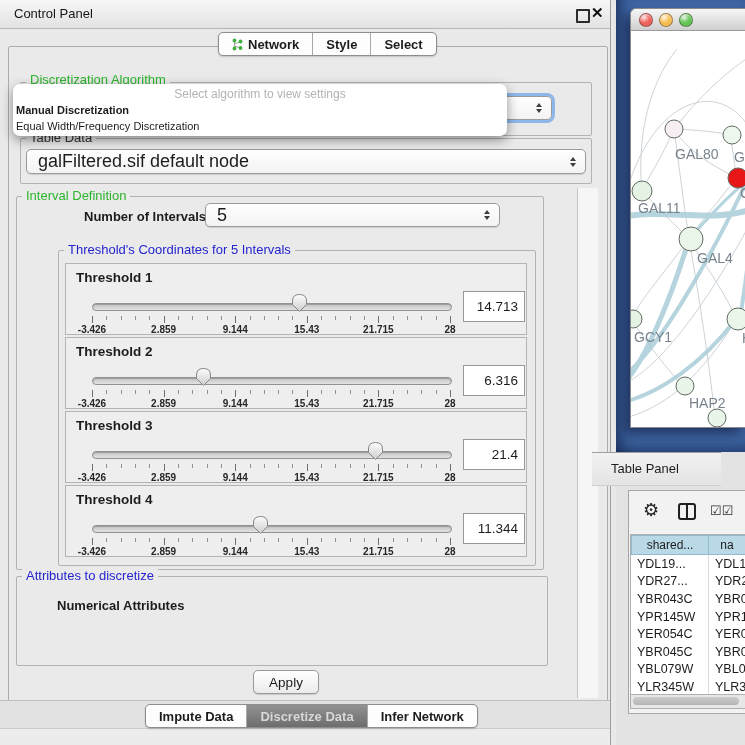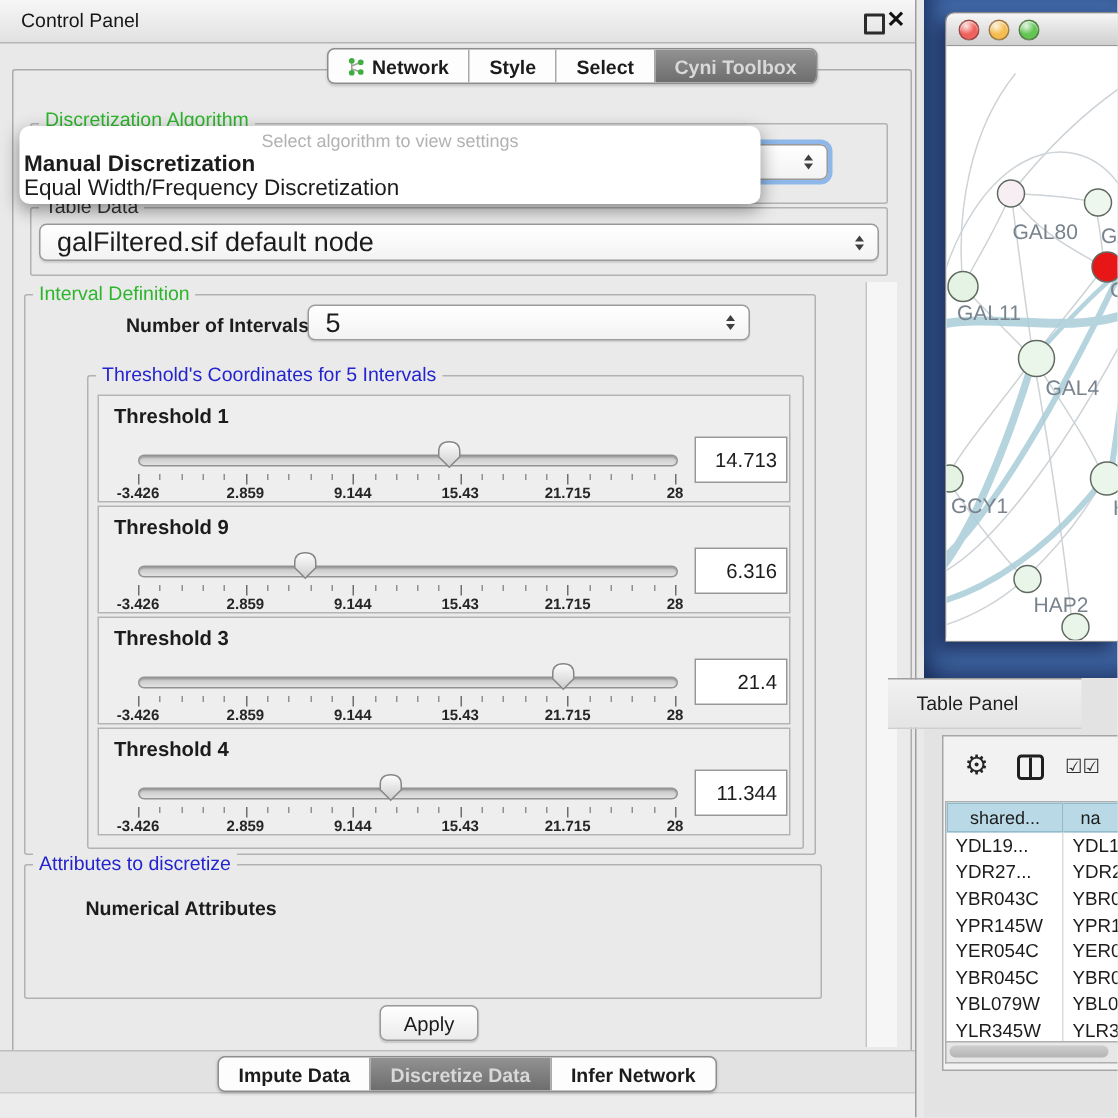--- a/index.html
+++ b/index.html
@@ -62,21 +62,21 @@
   .vtrack{left:577px;top:188px;width:20px;height:510px;background:#f6f6f6;border-left:1px solid #c3c3c3}
 
   
   .strip1{left:0;top:700px;width:610px;height:28px;background:#e2e2e2;border-top:1px solid #bdbdbd}
   .strip2{left:0;top:728px;width:610px;height:17px;background:#ececec;border-top:1px solid #cccccc}
 
   
   #algo-popup{left:13px;top:84px;width:494px;height:52px;background:#fff;border-radius:7px;z-index:50;
               box-shadow:0 4px 12px rgba(0,0,0,.42);padding-top:3px;box-sizing:border-box}
   .popup-ph{font-size:12px;color:#b2b2b2;text-align:center;line-height:15px}
-  .popup-item{font-size:15px;line-height:16px;padding-left:3px;white-space:nowrap}
+  .popup-item{font-size:11px;line-height:16px;padding-left:3px;white-space:nowrap}
   .popup-item.b{font-weight:bold}
 
   
   .desktop{left:616px;top:0;width:129px;height:452px;background:#4169a8;
            box-shadow:inset 14px 0 16px -10px rgba(5,15,50,.6), inset 0 -14px 16px -10px rgba(5,15,50,.5)}
   #net-window{left:630px;top:8px;width:115px;height:418px;background:#fff;border:1px solid #8a8a8a;border-right:none;
               border-radius:6px 0 0 0;box-shadow:-5px 6px 12px rgba(0,0,30,.5)}
   .net-titlebar{left:0;top:0;width:115px;height:21px;background:linear-gradient(#f6f6f6,#cfcfcf);
                 border-bottom:1px solid #9a9a9a;border-radius:6px 0 0 0}
   .light{position:absolute;top:4px;width:12px;height:12px;border-radius:50%;border:1px solid rgba(60,40,40,.45);
@@ -142,23 +142,20 @@
             <circle cx="8.5" cy="10" r="1.9" fill="#3fae3f"></circle>
           </svg>
         </span>
         <span>Network</span>
       </div>
       <div class="seg">
         <span>Style</span>
       </div>
       <div class="seg">
         <span>Select</span>
-      </div>
-      <div class="seg sel">
-        <span>Cyni Toolbox</span>
       </div>
     </div>
 
   <div class="group" style="left:20px;top:82px;width:570px;height:52px"></div>
   <div class="grouplabel" style="left:26px;top:72px;color:#2db52d">Discretization Algorithm</div>
   <div class="combo focusring" style="left:30px;top:96px;width:498px;height:22px">
     <span class="stepper">
         <i class="up"></i>
         <i class="dn"></i>
       </span>
@@ -223,21 +220,21 @@
         <div class="tick minor" style="left: 355.36px;"></div>
         <div class="tick minor" style="left: 369.68px;"></div>
         <div class="tick major" style="left: 384px;"></div>
         <div class="ticklab" style="left: 384px;">28</div>
         <div class="thumb" style="left: 224.637px;"><svg width="17" height="20" viewBox="0 0 17 20">
             <path d="M1.5 8 Q1.5 1.5 8.5 1.5 Q15.5 1.5 15.5 8 L15.5 11.5 L8.5 18.5 L1.5 11.5 Z" fill="url(#thumbGrad)" stroke="#868686"></path>
           </svg></div>
         <div class="valbox">14.713</div>
       </div>
       <div class="trow" style="top: 86px;">
-        <div class="tlabel">Threshold 9</div>
+        <div class="tlabel">Threshold 2</div>
         <div class="track"></div>
         <div class="tick major" style="left: 26px;"></div>
         <div class="ticklab" style="left: 26px;">-3.426</div>
         <div class="tick minor" style="left: 40.32px;"></div>
         <div class="tick minor" style="left: 54.64px;"></div>
         <div class="tick minor" style="left: 68.96px;"></div>
         <div class="tick minor" style="left: 83.28px;"></div>
         <div class="tick major" style="left: 97.6px;"></div>
         <div class="ticklab" style="left: 97.6px;">2.859</div>
         <div class="tick minor" style="left: 111.92px;"></div>

